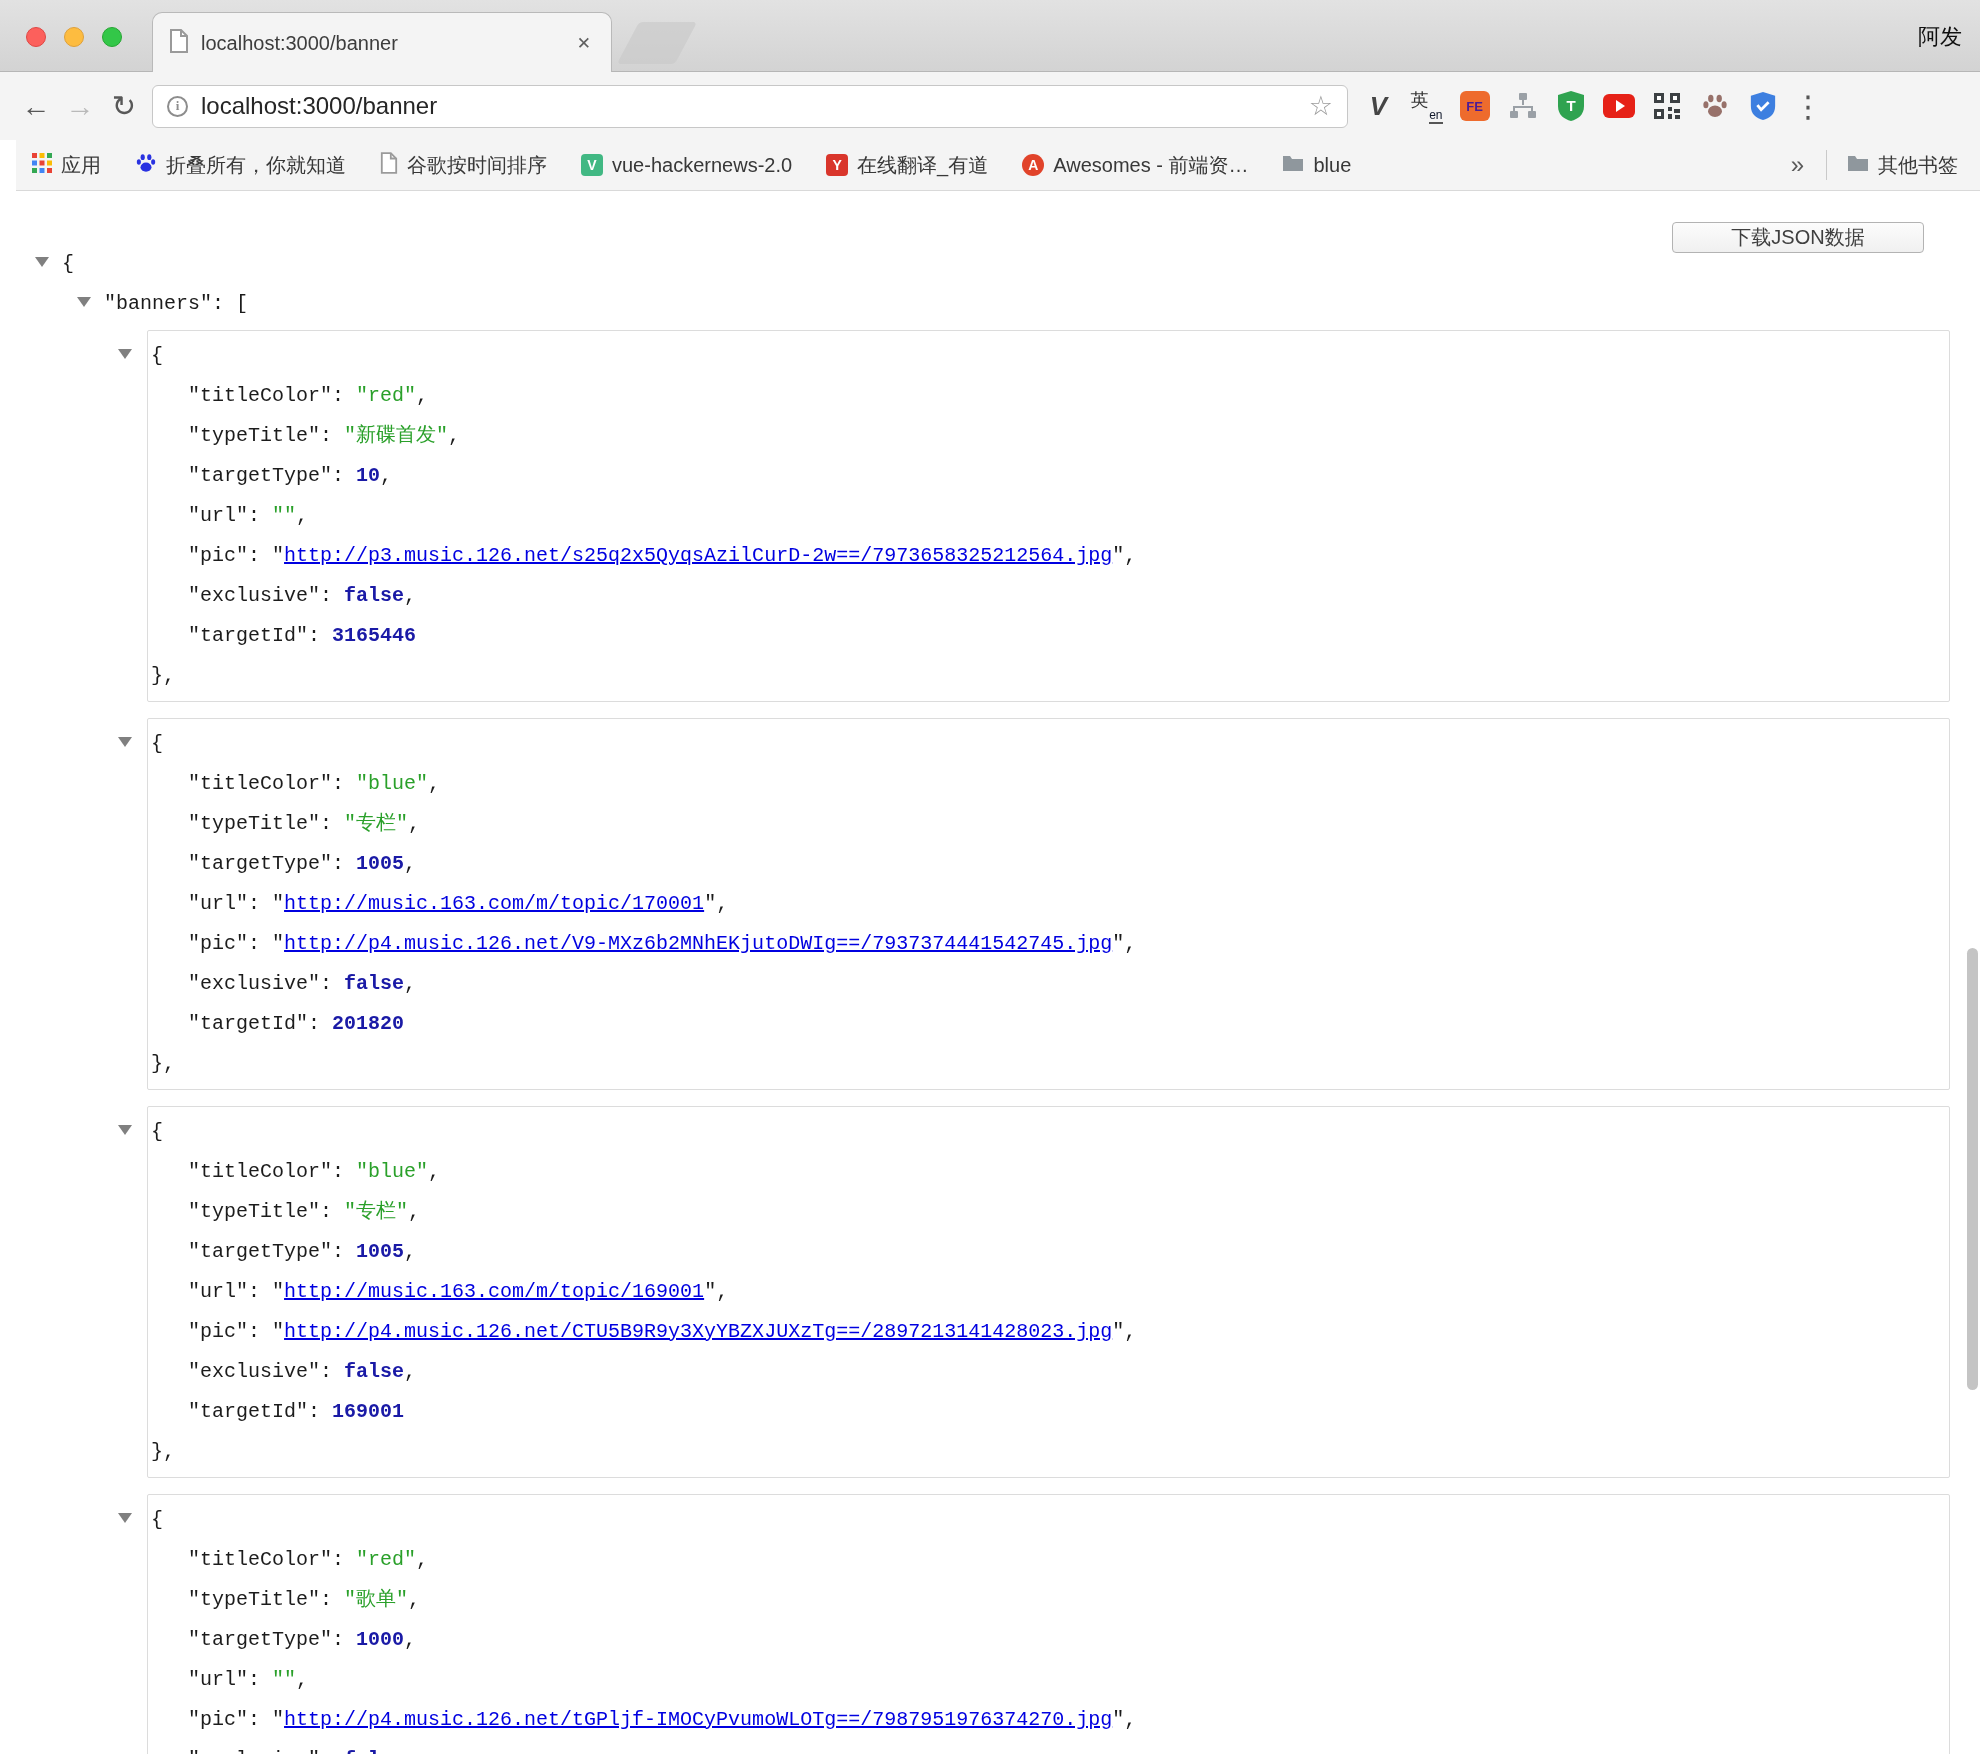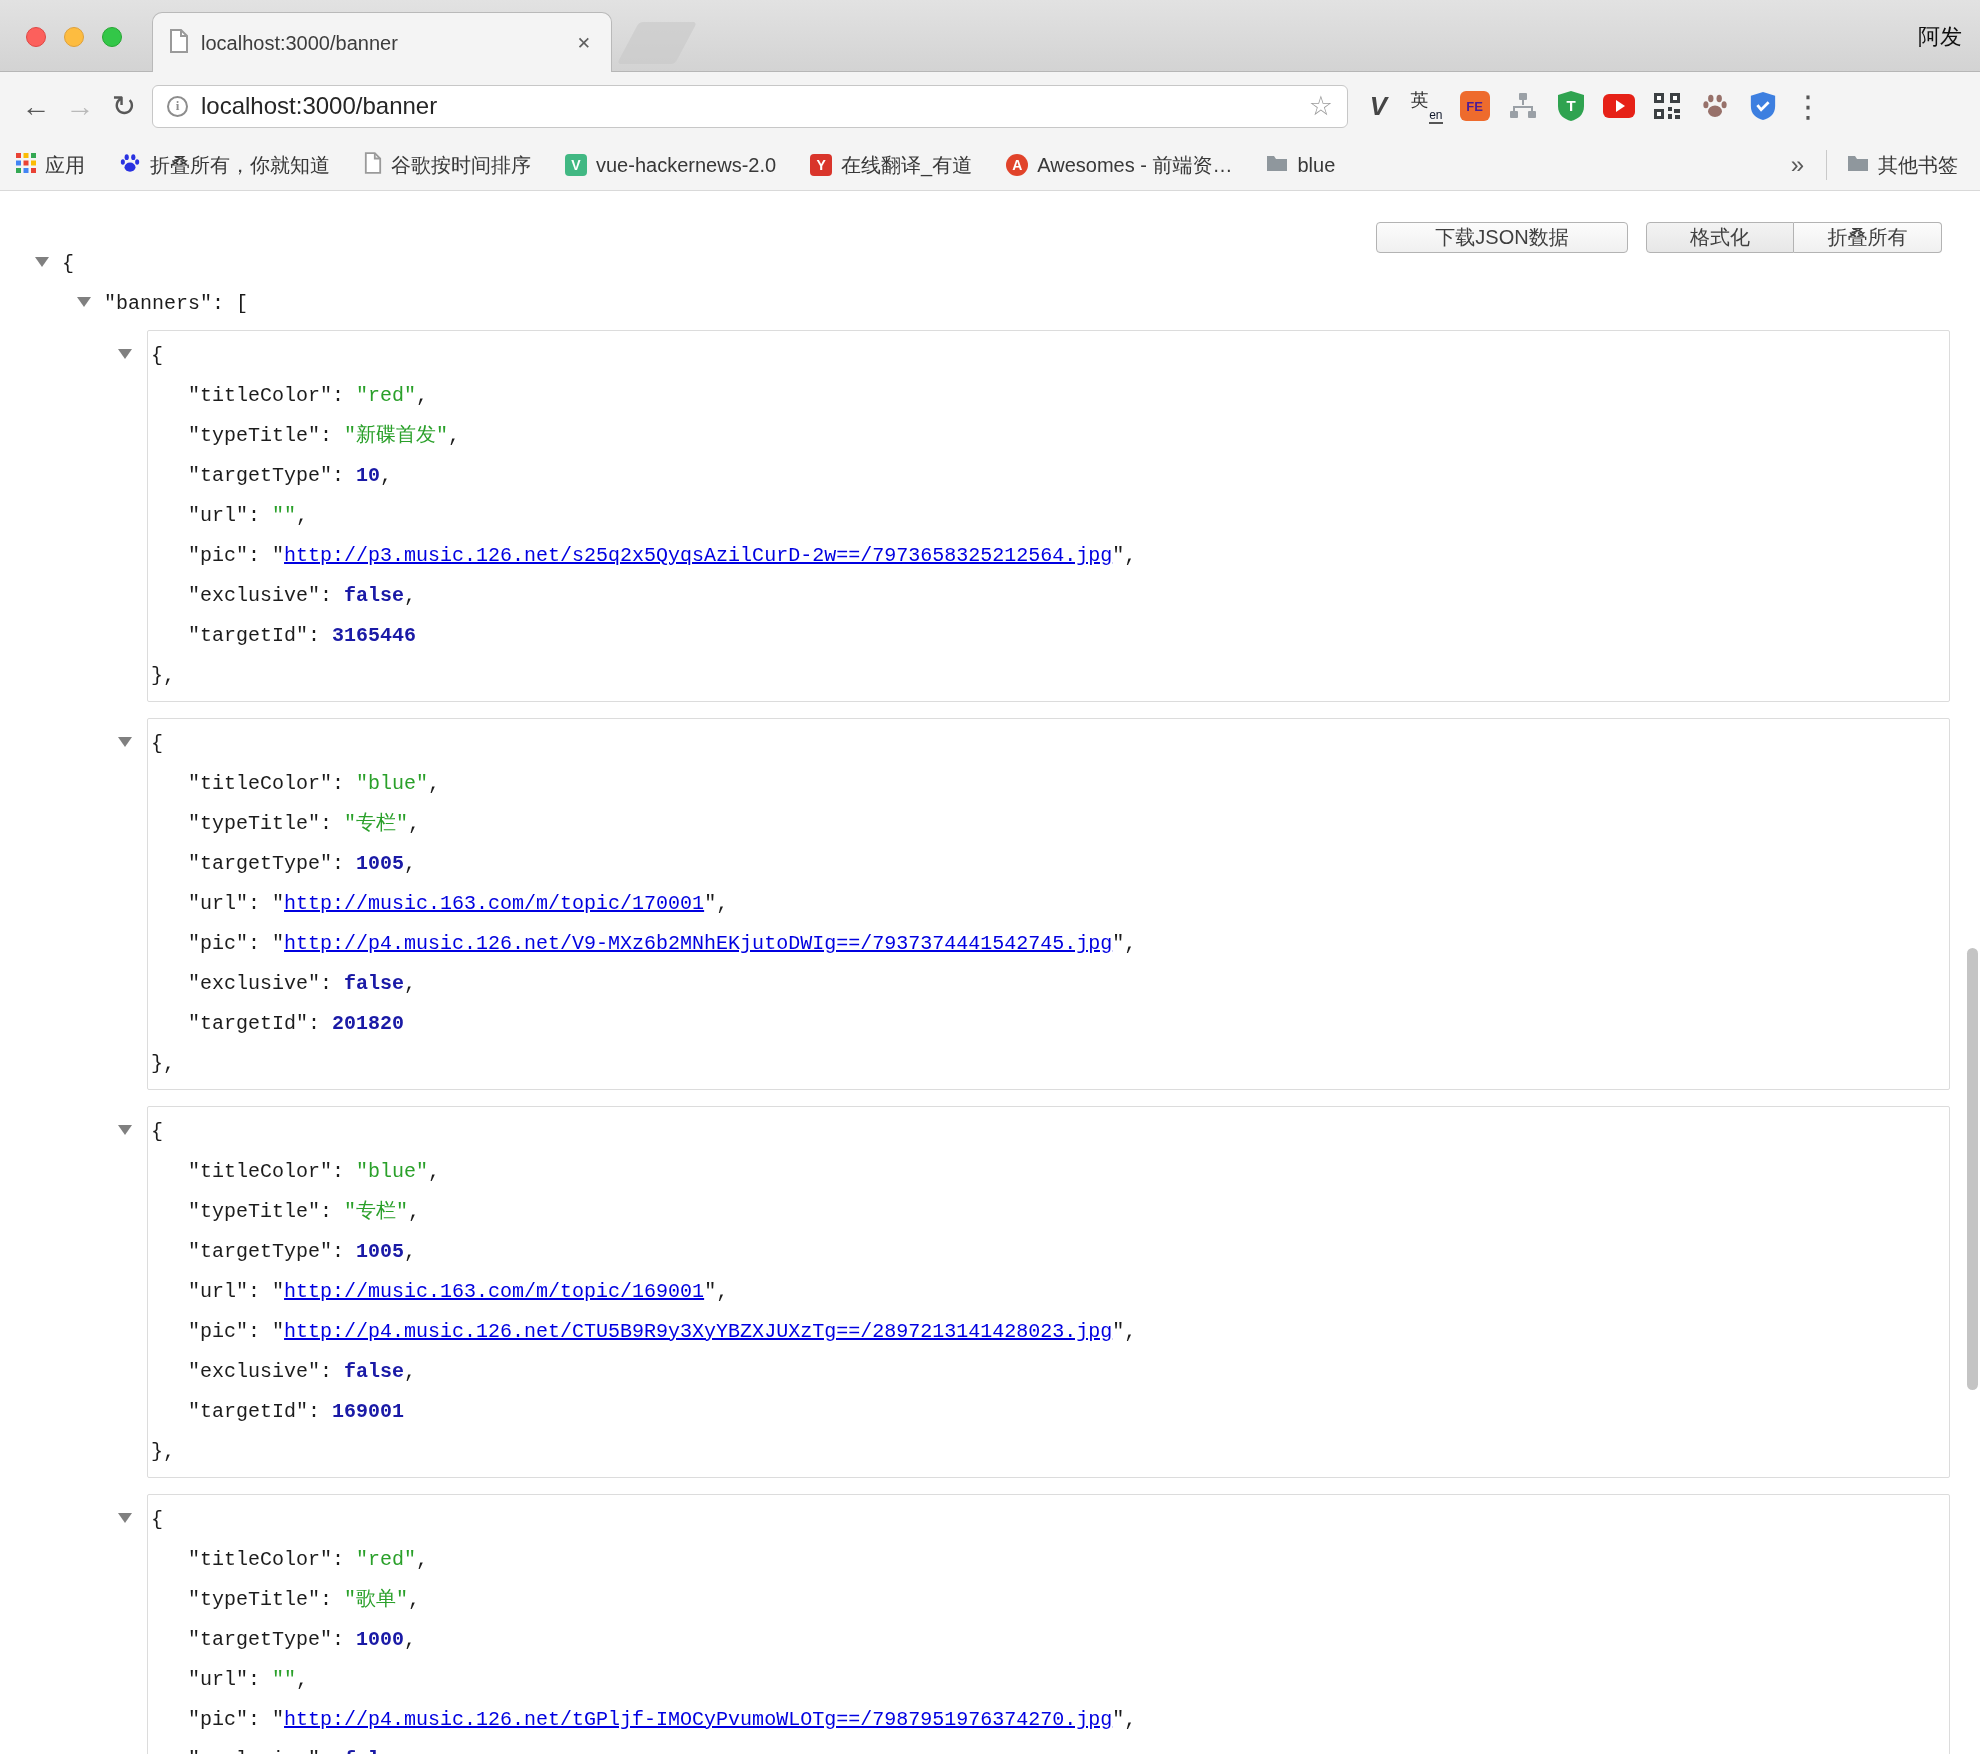--- a/index.html
+++ b/index.html
@@ -37,21 +37,21 @@
              font-family:"Liberation Serif", serif; margin-right:13px; flex:none; }
   .url-text { font-size:24px; color:#262626; white-space:nowrap; }
   .star-ic { margin-left:auto; font-size:27px; color:#9c9c9c; line-height:1; }
   .ext-row { display:flex; align-items:center; gap:11px; }
   .ext { width:37px; height:37px; display:flex; align-items:center; justify-content:center; flex:none; }
   .sq { width:30px; height:30px; border-radius:6px; display:flex; align-items:center; justify-content:center;
         color:#4c1d95; font-weight:bold; }
   .menu-ic { font-size:30px; color:#555; padding:0 10px 0 12px; }
 
   
-  .bookmarks { position:absolute; top:140px; left:0; right:0; height:51px; background:#f4f4f4;
+  .bookmarks { position:absolute; top:140px; left:16px; right:0; height:51px; background:#f4f4f4;
                border-bottom:1px solid #d9d9d9; display:flex; align-items:center; padding:0 16px; }
   .bm { display:flex; align-items:center; gap:9px; font-size:20px; color:#383838;
         margin-right:34px; white-space:nowrap; }
   .bm-sq { width:22px; height:22px; border-radius:4px; color:#fff; font-size:14px; font-weight:bold;
            display:flex; align-items:center; justify-content:center; flex:none; }
   .bm-right { margin-left:auto; display:flex; align-items:center; }
   .bm-chevron { font-size:24px; color:#5a5a5a; margin-right:22px; }
   .bm-divider { width:1px; height:30px; background:#c9c9c9; margin-right:20px; }
 
   
@@ -261,24 +261,20 @@
           </svg>
       </span>
       <span>其他书签</span>
     </span>
   </span>
 </div>
 
 <div class="content">
   <div class="action-buttons">
     <button class="btn btn-download">下载JSON数据</button>
-    <span class="btn-group">
-      <button class="btn btn-format">格式化</button>
-      <button class="btn btn-collapse">折叠所有</button>
-    </span>
   </div>
 
   <div class="json-area">
     <div class="jline root-line">
       <span class="tri"></span><span class="p">{</span>
     </div>
     <div class="jline banners-line">
       <span class="tri"></span><span class="k">"banners": [</span>
     </div>
     <div>

